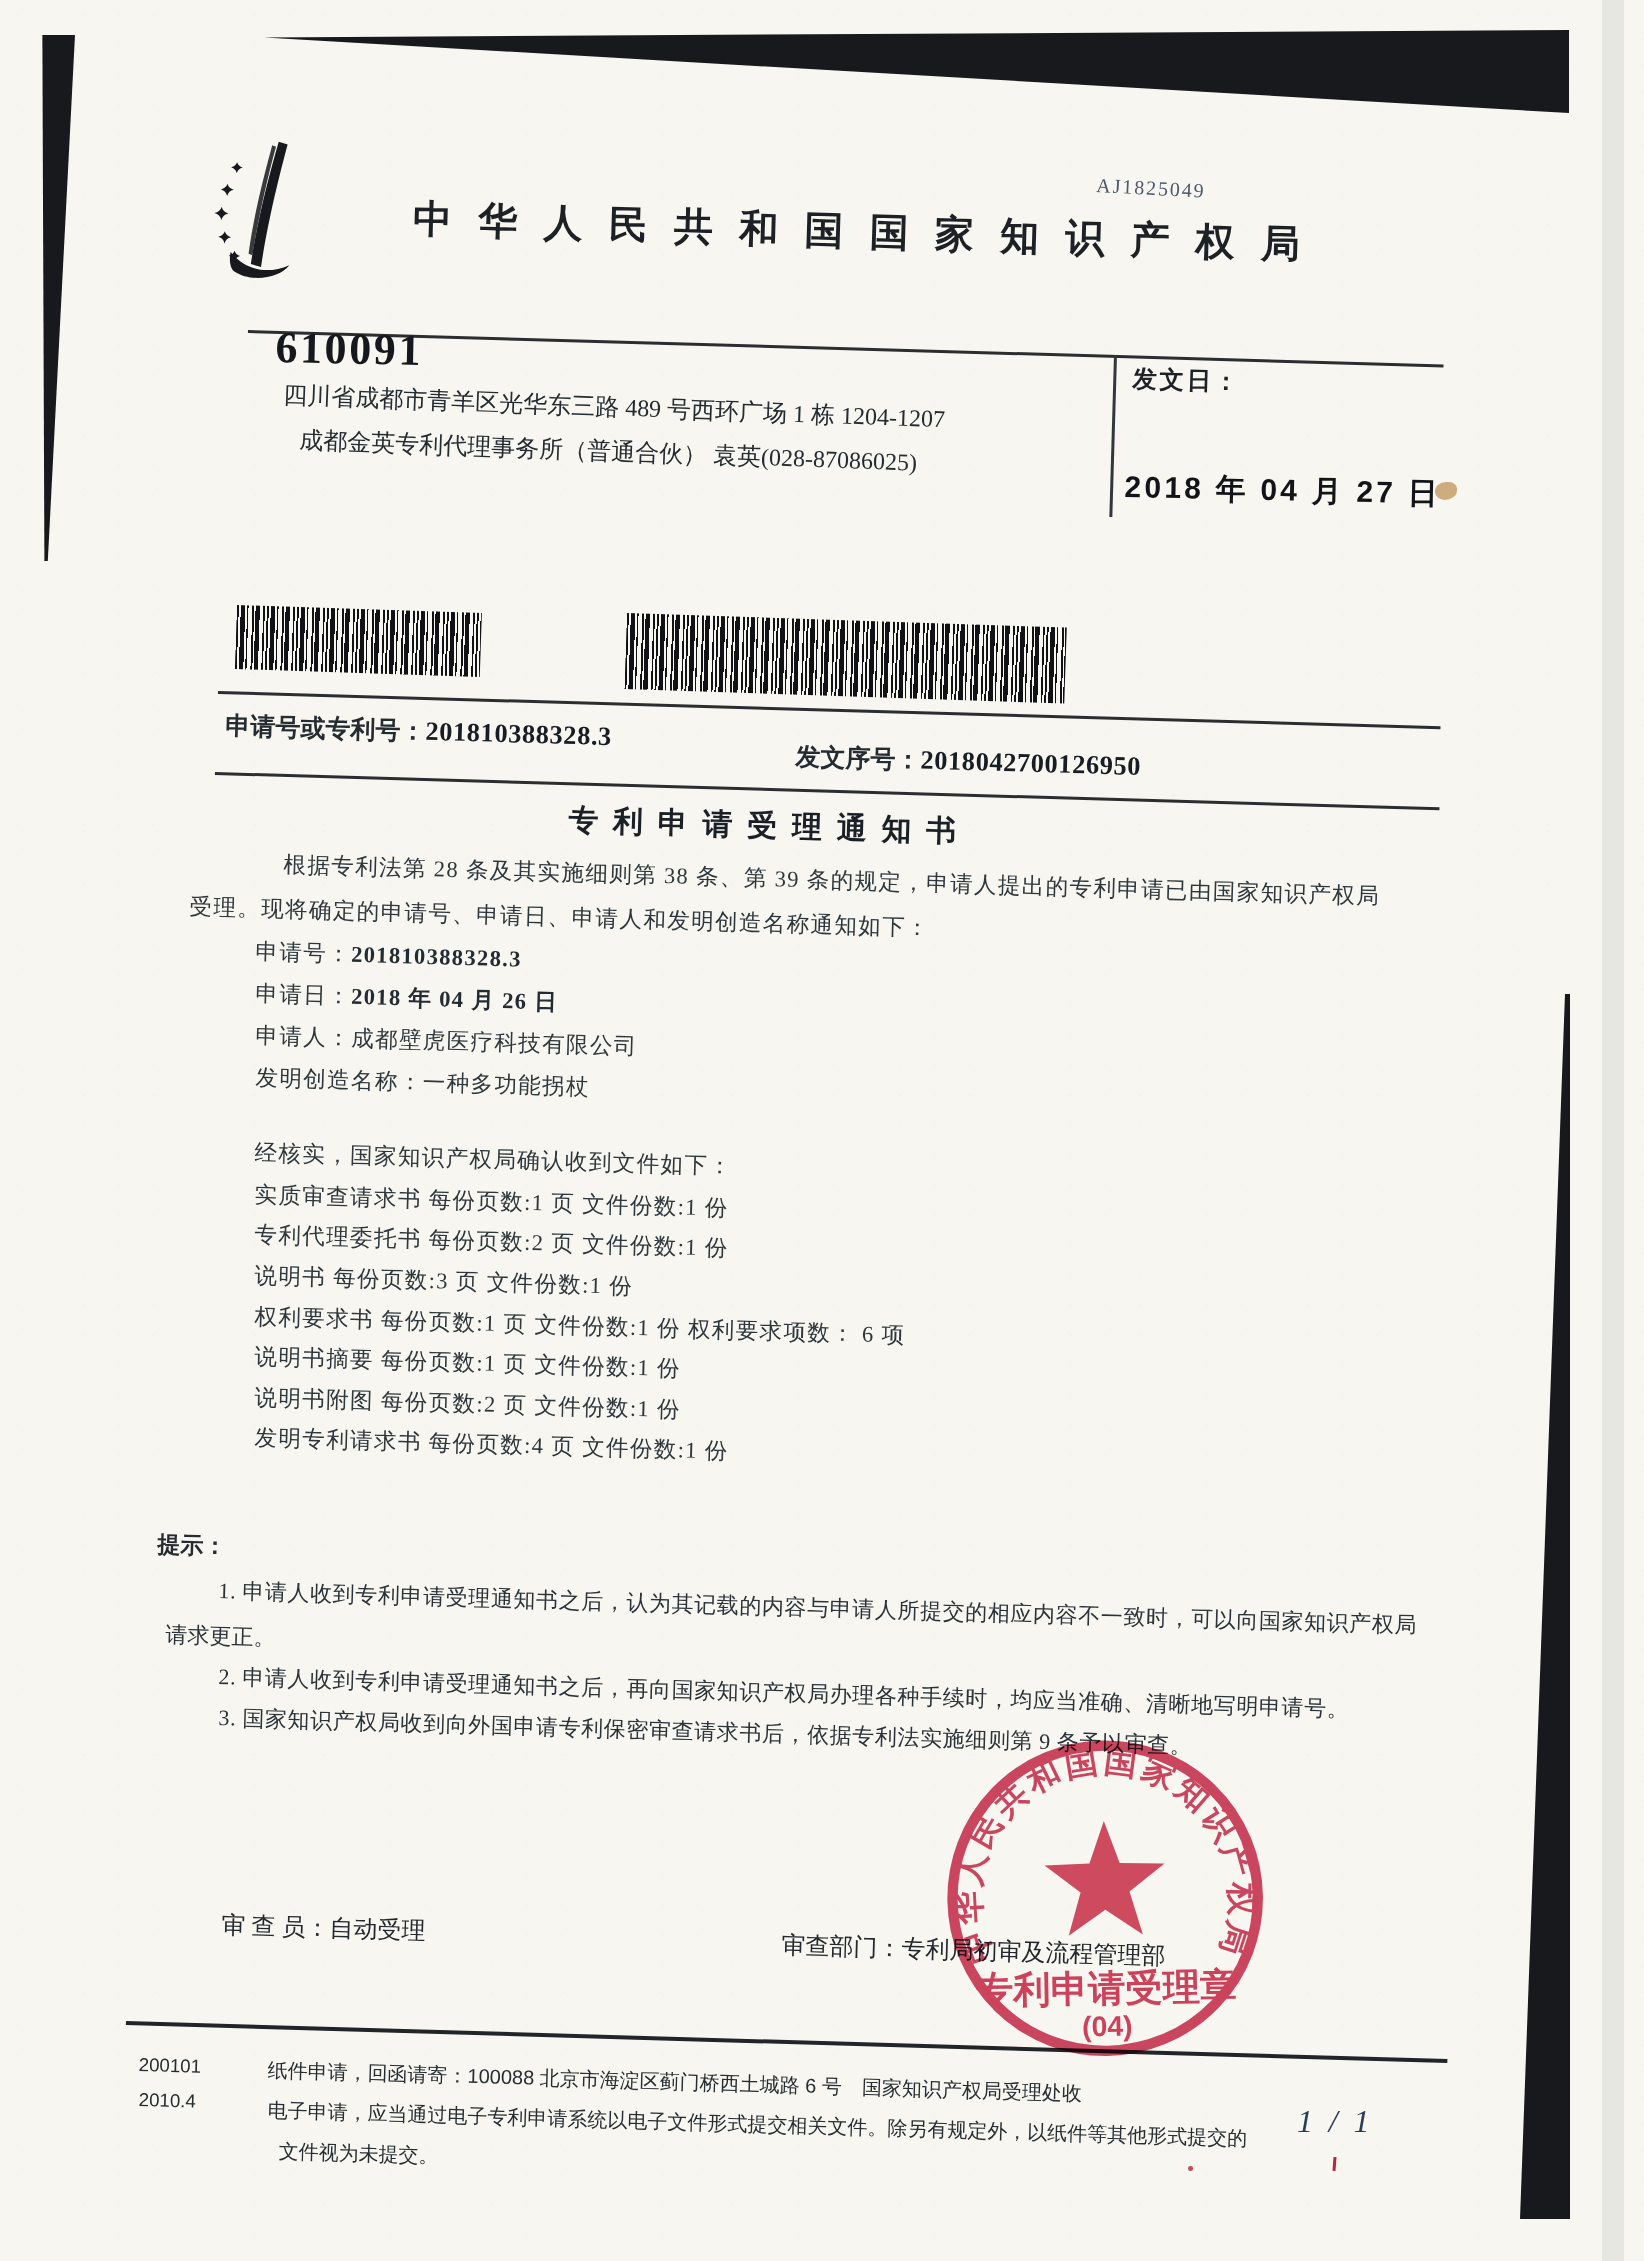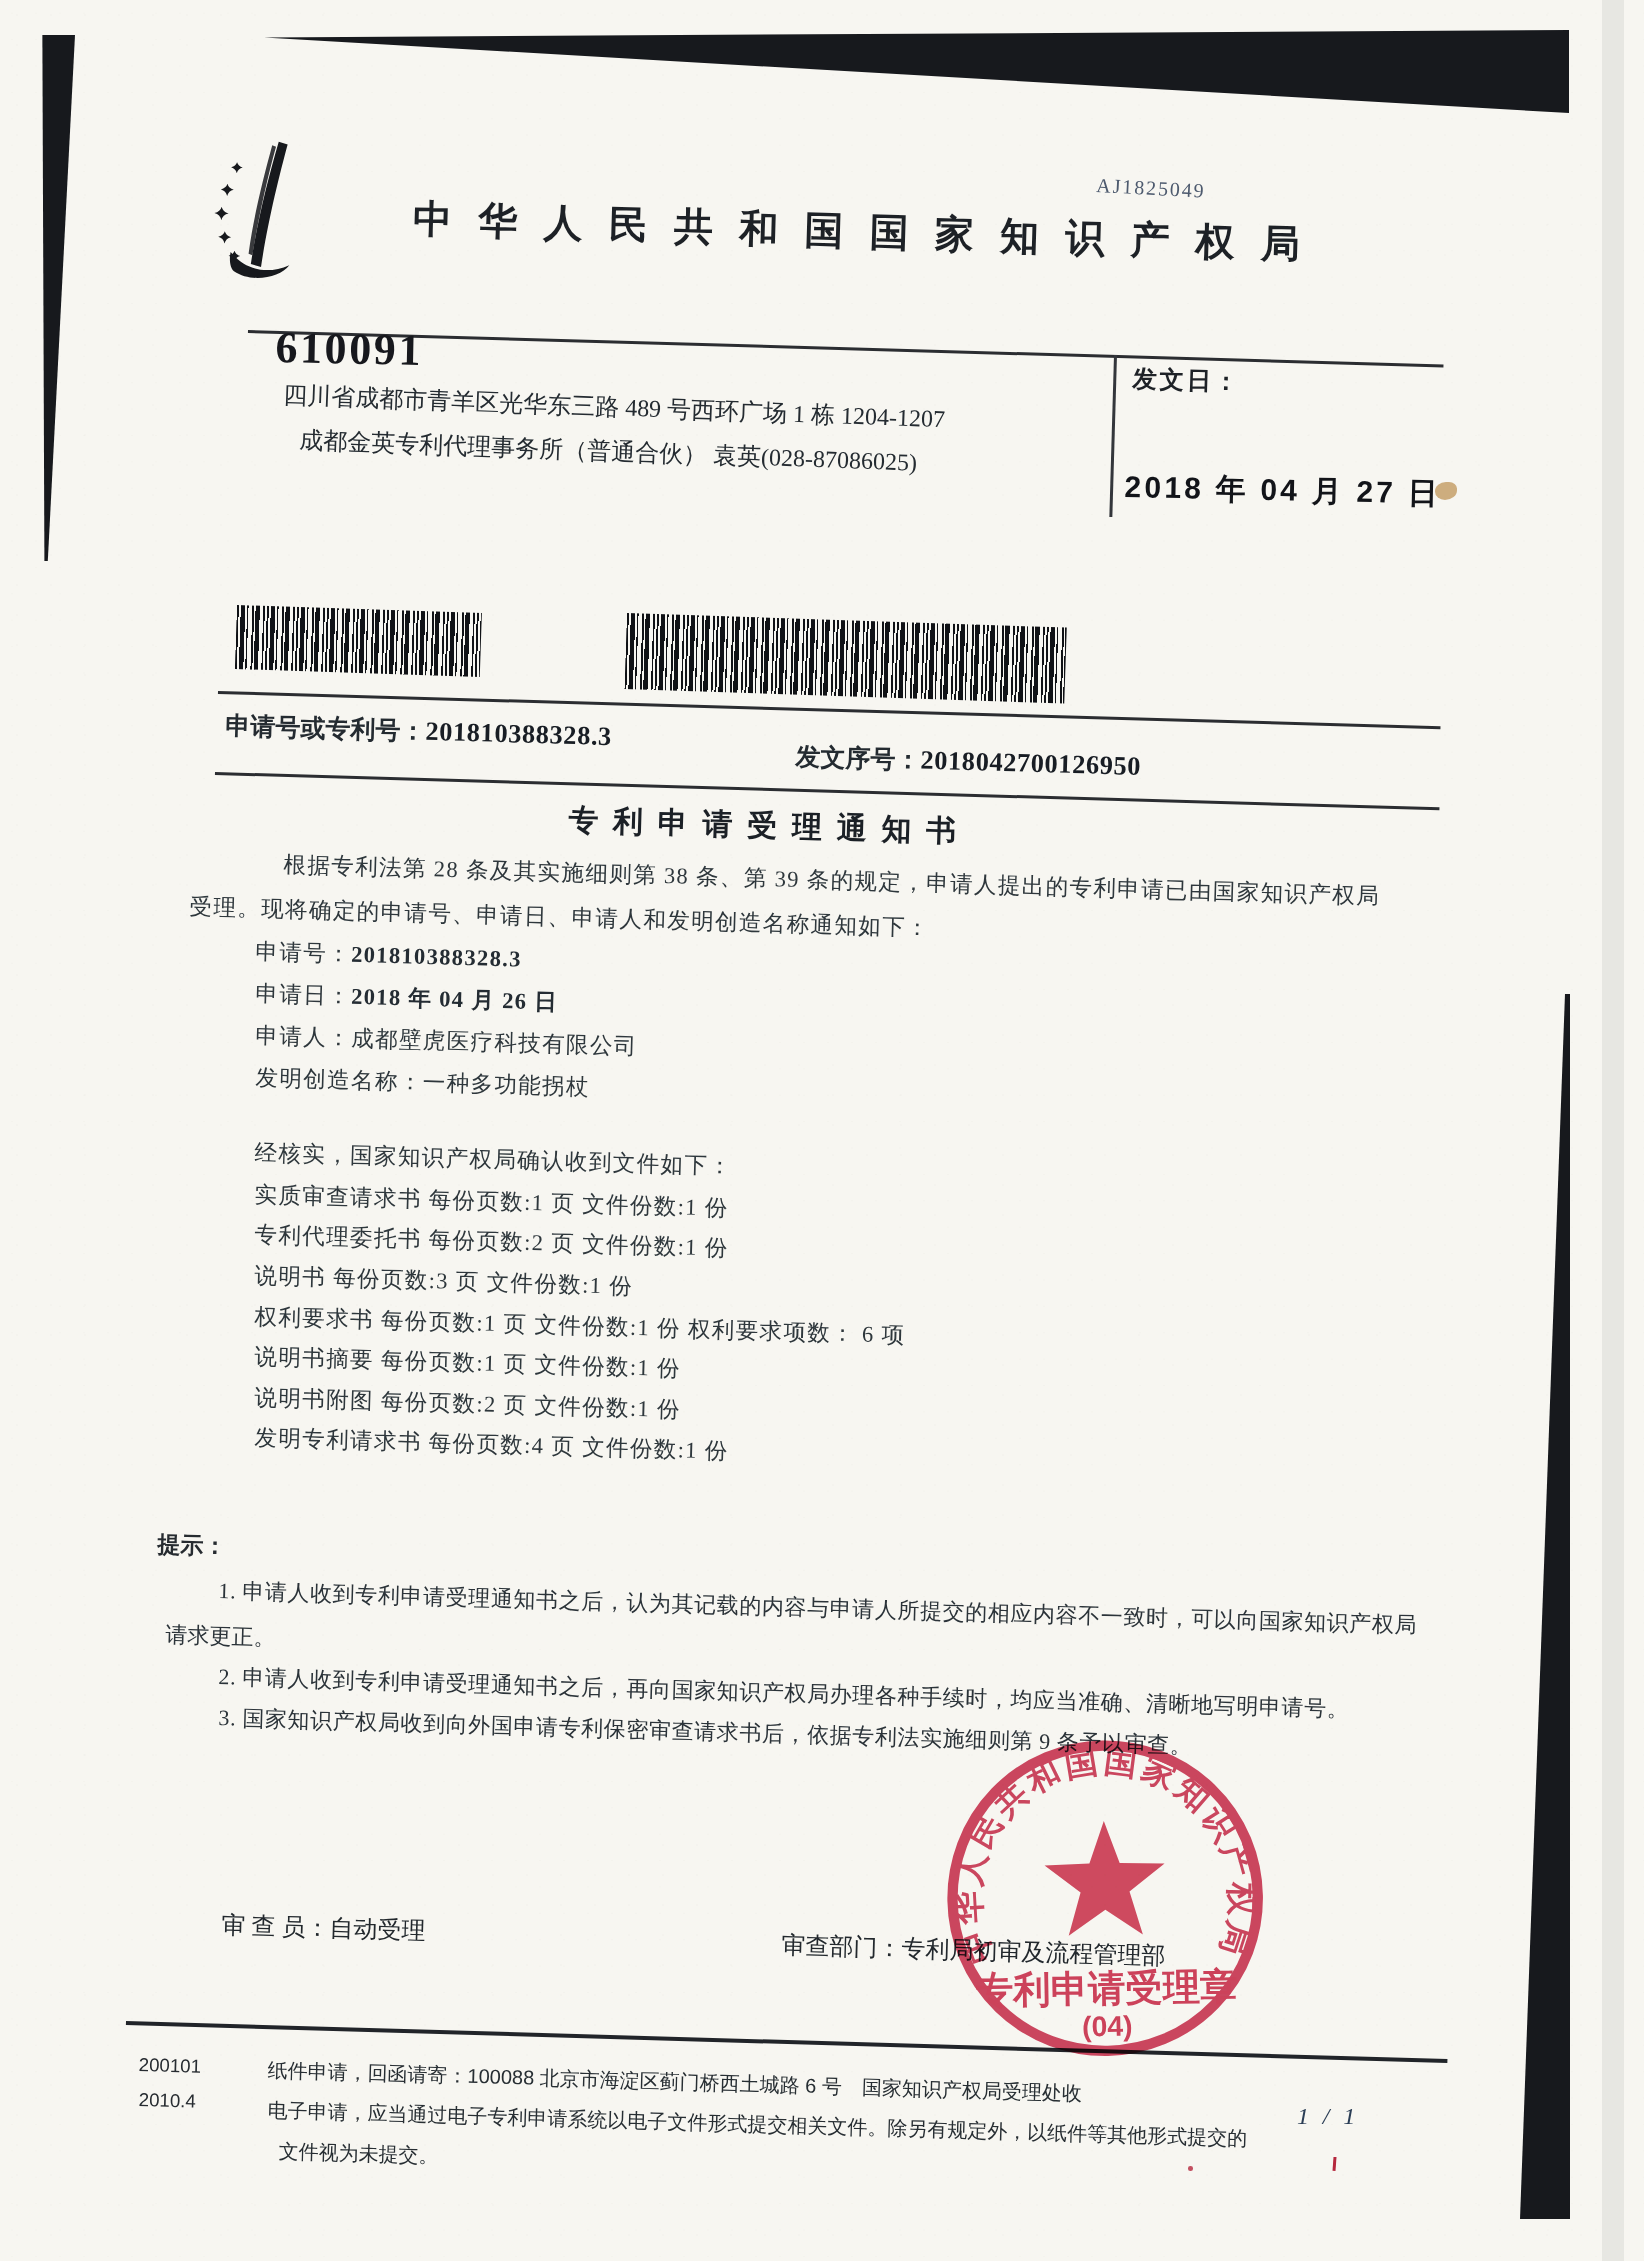--- a/index.html
+++ b/index.html
@@ -124,21 +124,21 @@
   <span>审查部门：</span><span>专利局初审及流程管理部</span>
 </div>
 
 <div class="abs r16" style="left:126px;top:2021px;width:1322px;height:3.9px;background:#212429;"></div>
 <div class="abs sans r16" style="left:139px;top:2054px;font-size:18.7px;color:#272c31;">200101</div>
 <div class="abs sans r16" style="left:139px;top:2089px;font-size:18.7px;color:#272c31;">2010.4</div>
 <div class="abs sans r16" style="left:268px;top:2057px;font-size:20px;color:#272e33;">纸件申请，回函请寄：100088 北京市海淀区蓟门桥西土城路 6 号　国家知识产权局受理处收</div>
 <div class="abs sans r16" style="left:268px;top:2097px;font-size:20px;color:#272e33;">电子申请，应当通过电子专利申请系统以电子文件形式提交相关文件。除另有规定外，以纸件等其他形式提交的</div>
 <div class="abs sans r16" style="left:279px;top:2138px;font-size:20px;color:#272e33;">文件视为未提交。</div>
 
-<div class="abs serif" style="left:1297px;top:2103px;font-size:24px;font-style:italic;color:#2a3d55;letter-spacing:3.9px;">1 / 1</div>
+<div class="abs serif" style="left:1297px;top:2103px;font-size:32px;font-style:italic;color:#2a3d55;letter-spacing:3.9px;">1 / 1</div>
 <div class="abs" style="left:1333px;top:2157px;width:3.2px;height:14px;background:#b5273d;transform:rotate(4deg);"></div>
 <div class="abs" style="left:1188px;top:2166px;width:4.5px;height:4.5px;background:#b5273d;border-radius:50%;opacity:.8;"></div>
 
 <div class="abs sealwrap" style="left:930px;top:1723px;transform:rotate(-1deg);">
   <svg width="351" height="351" viewBox="0 0 545 545">
     <circle cx="272" cy="272" r="237" fill="none" stroke="#ce3a57" stroke-width="16"></circle>
     <path id="sealArc" d="M 95 354 A 195 195 0 1 1 449 354" fill="none"></path>
     <text font-size="51" font-weight="700" fill="#ce3a57" letter-spacing="6" font-family="Liberation Sans, sans-serif">
       <textPath href="#sealArc" startOffset="50%" text-anchor="middle">中华人民共和国国家知识产权局</textPath>
     </text>

